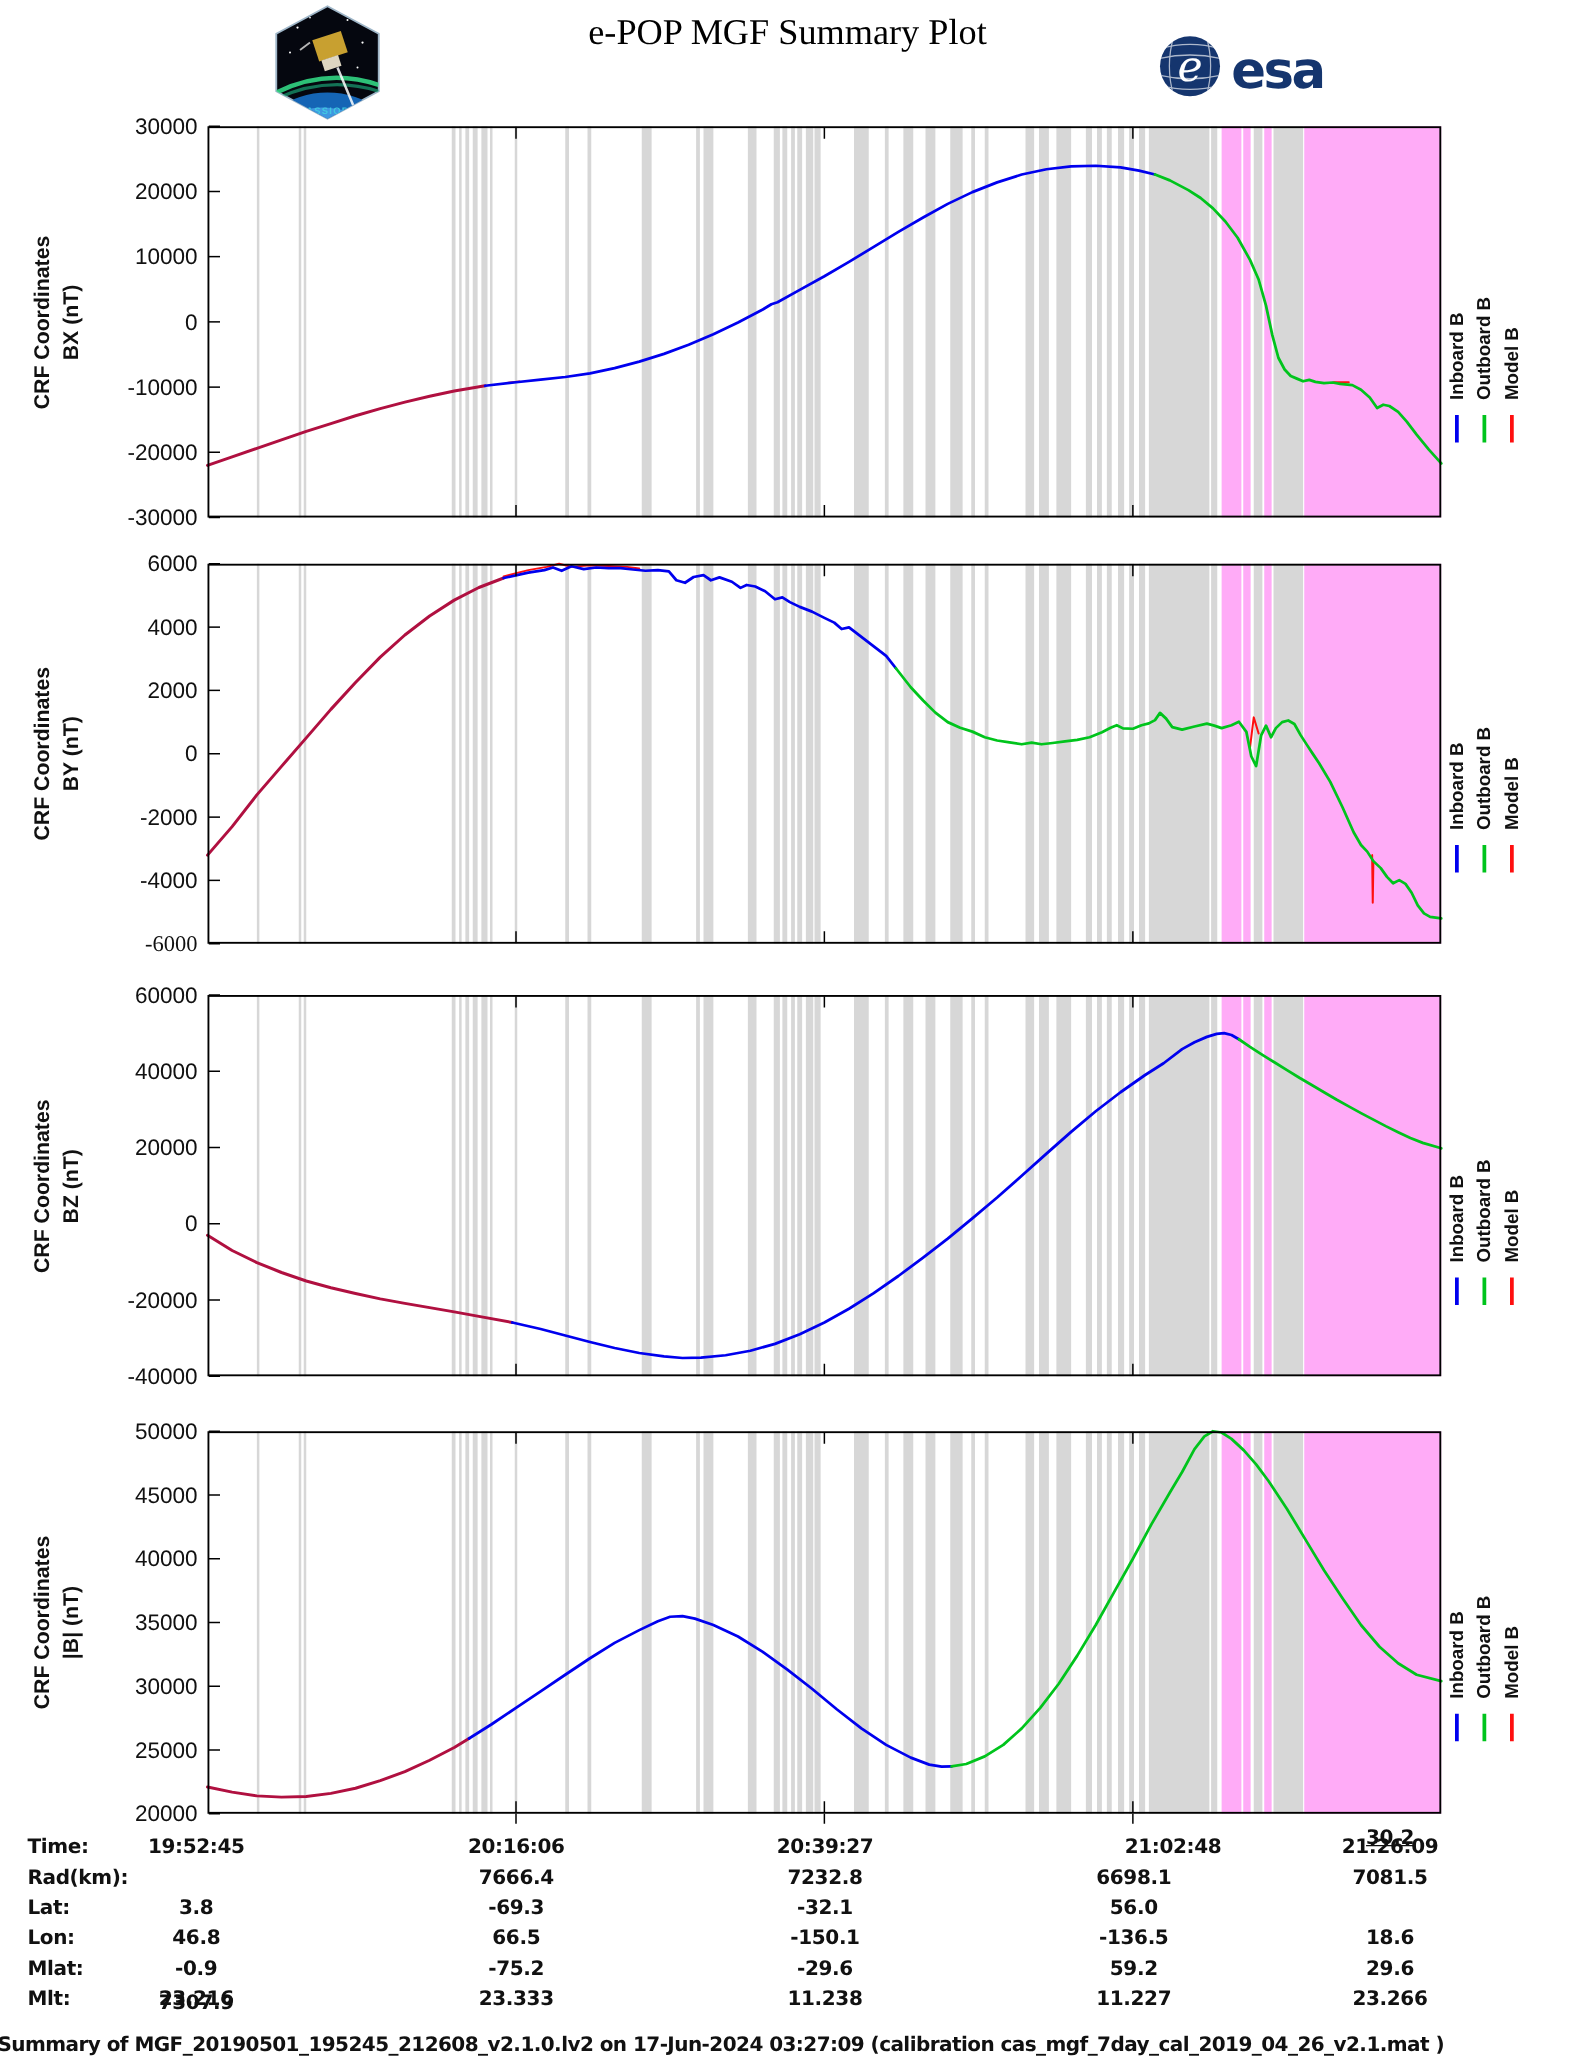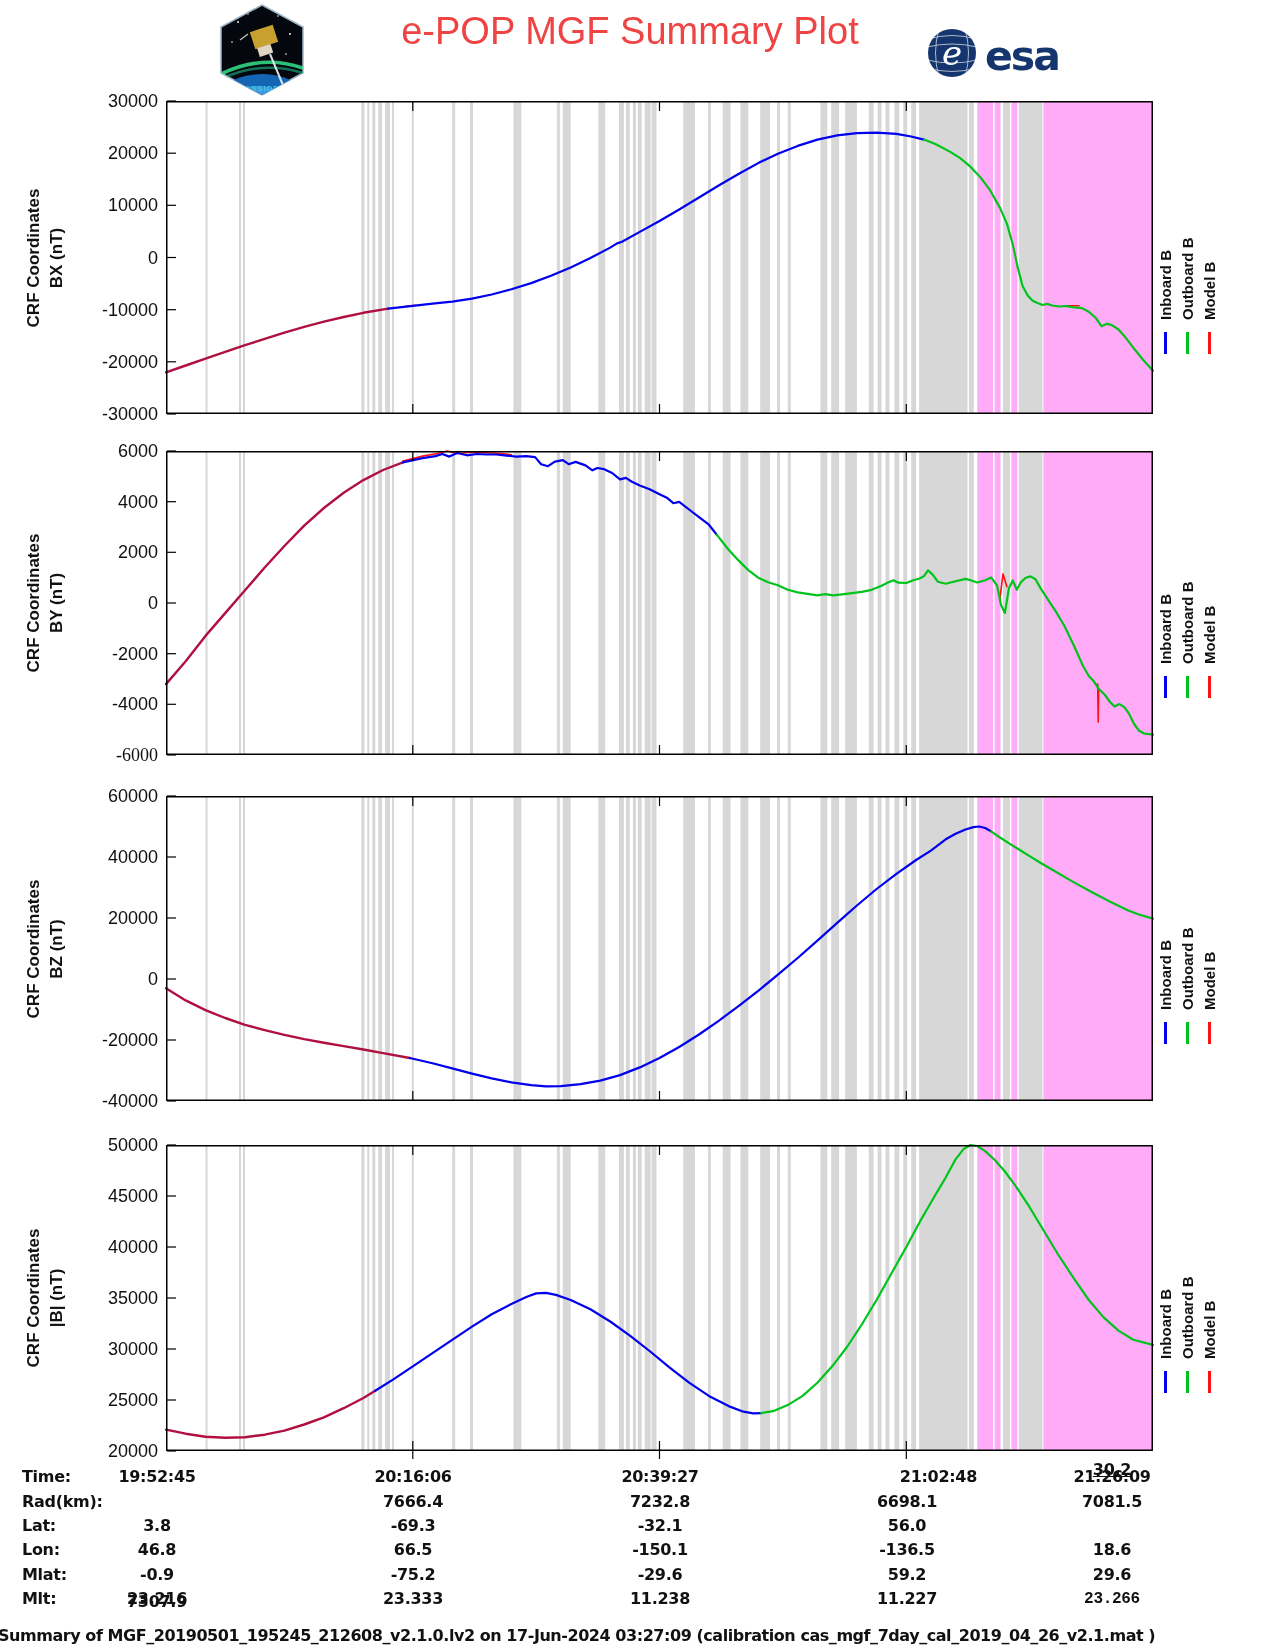--- a/index.html
+++ b/index.html
@@ -1,21 +1,21 @@
 <!DOCTYPE html>
 <html><head>
 <meta charset="utf-8">
 <style>
   html,body{margin:0;padding:0;background:#fff;}
   #page{position:relative;width:1275px;height:1650px;background:#fff;overflow:hidden;
         font-family:"Liberation Sans",sans-serif;color:#111;}
   .abs{position:absolute;}
   
   #title-block{left:250px;top:10px;width:760px;text-align:center;}
-  #main-title{font-family:Liberation Sans, sans-serif;font-size:38px;color:#ef4444;}
+  #main-title{font-family:Liberation Serif, serif;font-size:29px;color:#000000;}
   #date-title{font-family:"DejaVu Serif",serif;font-size:25px;color:#111;margin-top:4px;}
   
   .ytick-label{position:absolute;width:120px;text-align:right;font-size:18px;line-height:22px;color:#111;}
   
   .ylabel{position:absolute;width:330px;height:48px;transform:rotate(-90deg);
           text-align:center;font-weight:bold;font-size:17px;line-height:23px;color:#111;}
   
   .legend-label{position:absolute;writing-mode:vertical-rl;transform:rotate(180deg);
                 font-weight:bold;font-size:15px;color:#111;width:21px;overflow:visible;white-space:nowrap;}
   .legend-mark{position:absolute;width:3px;height:22px;}
@@ -456,18 +456,18 @@
         <div class="tcell" style="left: 1042px; top: 1540px;">18.6</div>
         <div class="tcell" style="left: 87px; top: 1565px;">-0.9</div>
         <div class="tcell" style="left: 343px; top: 1565px;">-75.2</div>
         <div class="tcell" style="left: 590px; top: 1565px;">-29.6</div>
         <div class="tcell" style="left: 837px; top: 1565px;">59.2</div>
         <div class="tcell" style="left: 1042px; top: 1565px;">29.6</div>
         <div class="tcell" style="left: 87px; top: 1589px;">23.216</div>
         <div class="tcell" style="left: 343px; top: 1589px;">23.333</div>
         <div class="tcell" style="left: 590px; top: 1589px;">11.238</div>
         <div class="tcell" style="left: 837px; top: 1589px;">11.227</div>
-        <div class="tcell" style="left: 1042px; top: 1589px; font-family: Liberation Mono, monospace;">23.266</div>
+        <div class="tcell" style="left: 1042px; top: 1589px;">23.266</div>
       </div>
   </div>
 
   <div class="abs" id="footer-line">Summary of MGF_20190501_195245_212608_v2.1.0.lv2 on 17-Jun-2024 03:27:09 (calibration cas_mgf_7day_cal_2019_04_26_v2.1.mat )</div>
 </div>
 
 </body></html>

